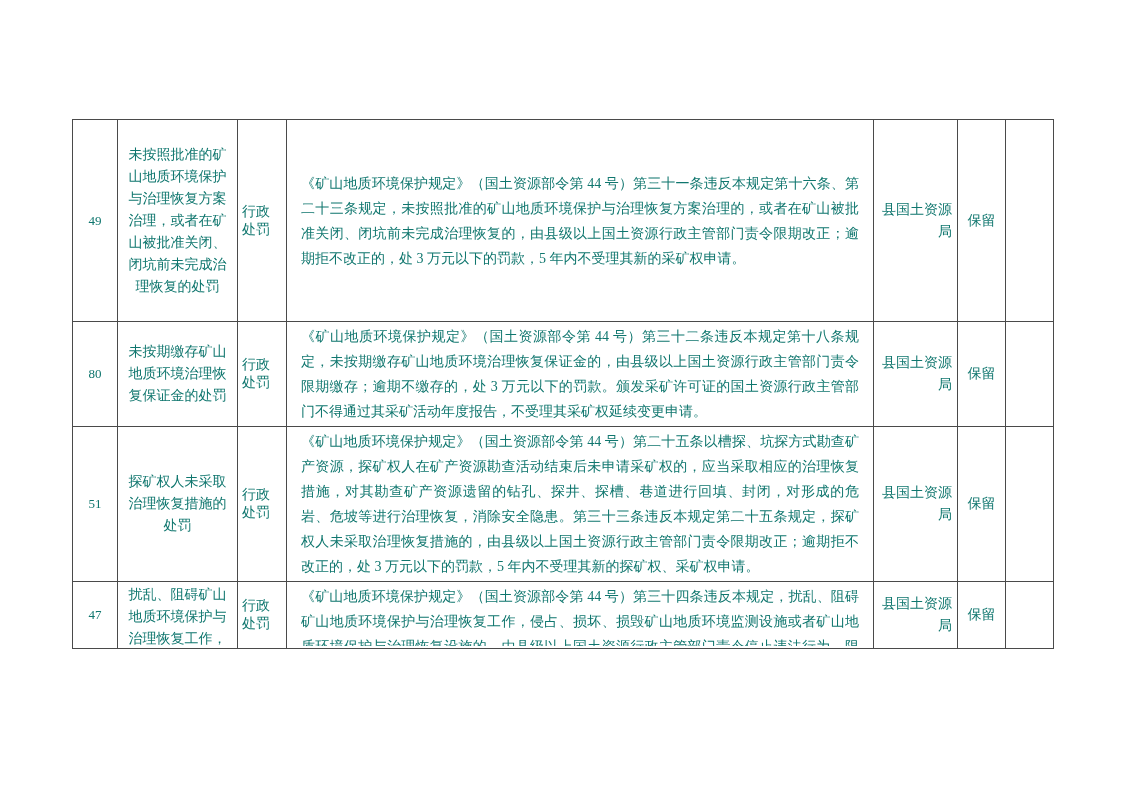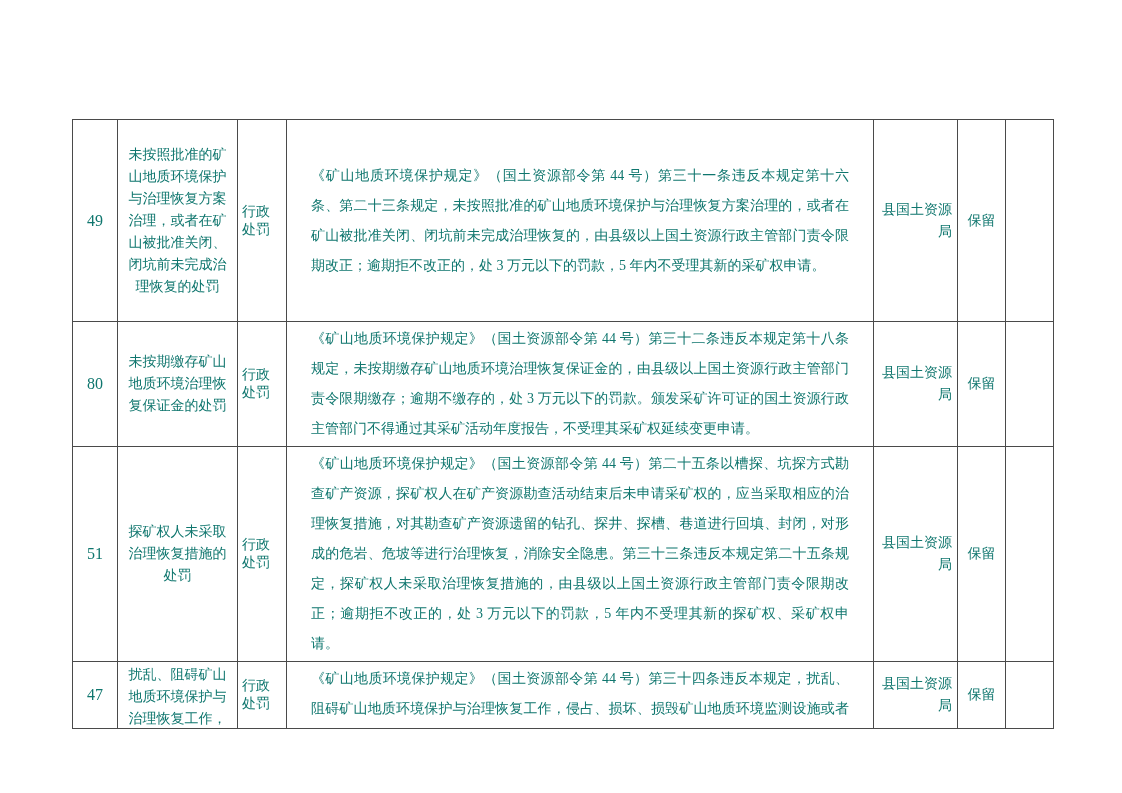--- a/index.html
+++ b/index.html
@@ -30,30 +30,30 @@
   tr.r50{height:91px;}
   tr.r51{height:134px;}
   tr.r52{height:64px;}
   th{
     color:#C45911;
     text-align:center;
     font-weight:bold;
     line-height:19px;
     padding:2px 3px;
   }
-  .c-index{text-align:center;font-size:16px;}
+  .c-index{text-align:center;font-size:13px;}
   .c-name{line-height:22px;padding:2px 6px;}
   .name-center{text-align:center;}
   .name-left{text-align:center;}
   .c-cat{line-height:18px;padding:2px 4px;}
   .c-basis{
     text-align:justify;
     text-align-last:left;
-    line-height:30px;
-    padding:2px 24px;
+    line-height:25px;
+    padding:2px 14px;
   }
   .c-subj{text-align:right;line-height:22px;padding:2px 5px;}
   .c-op{text-align:center;}
   .c-rem{text-align:center;}
   .clip{max-height:62px;overflow:hidden;}
 </style>
 </head>
 <body>
 
 <div class="page">

